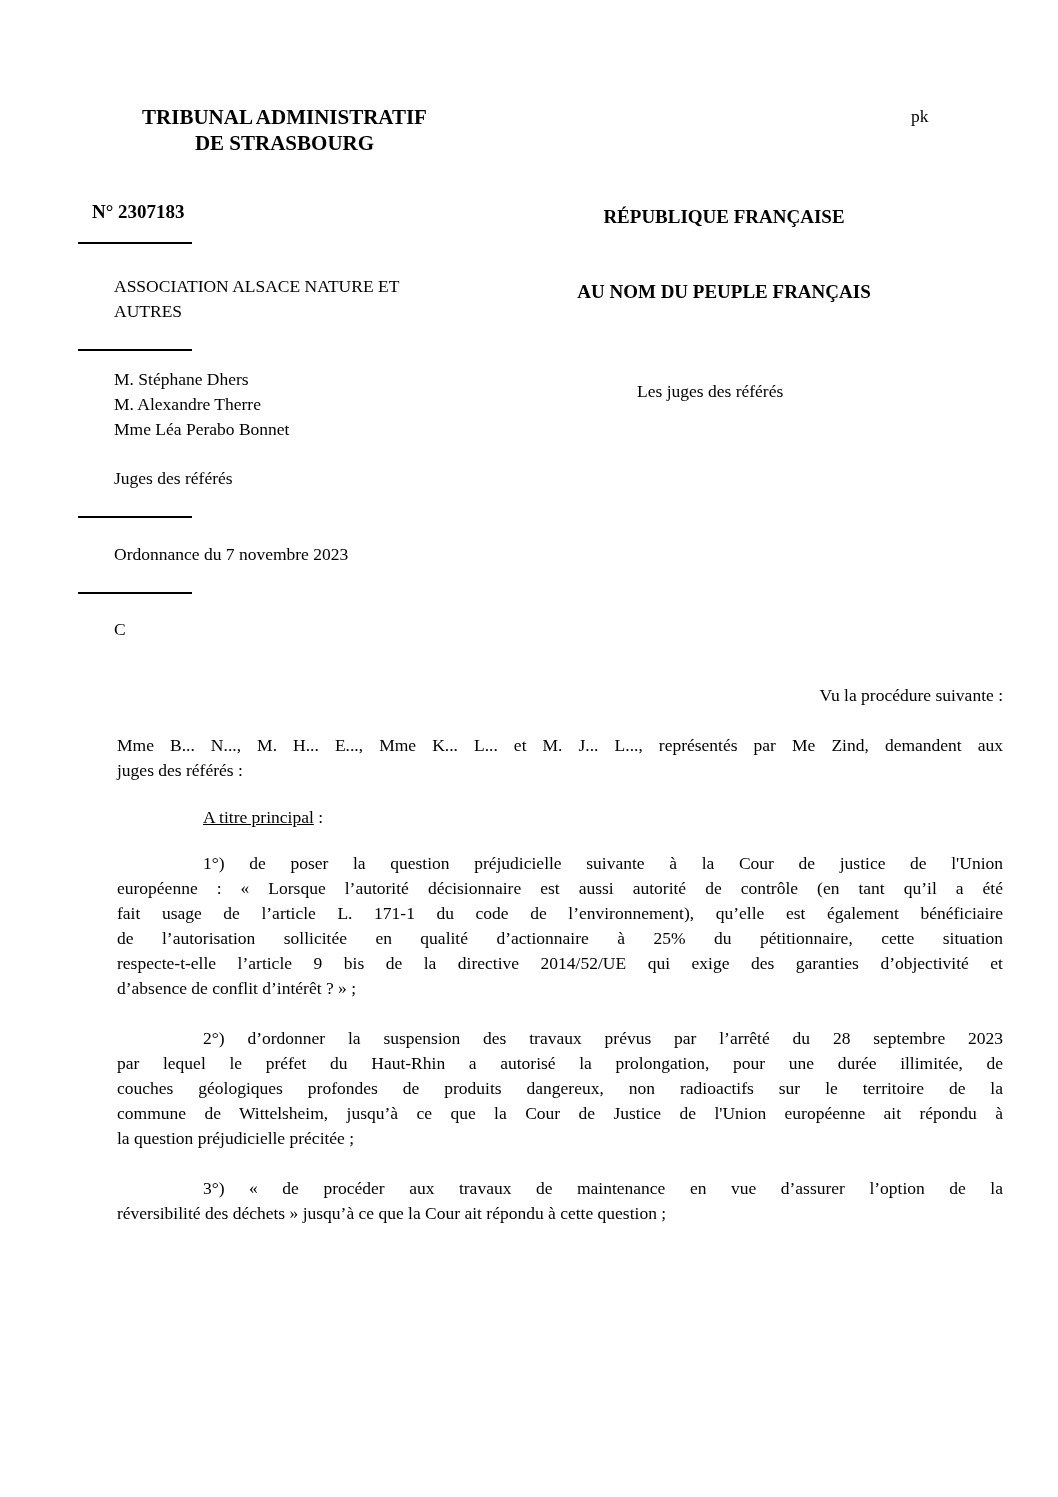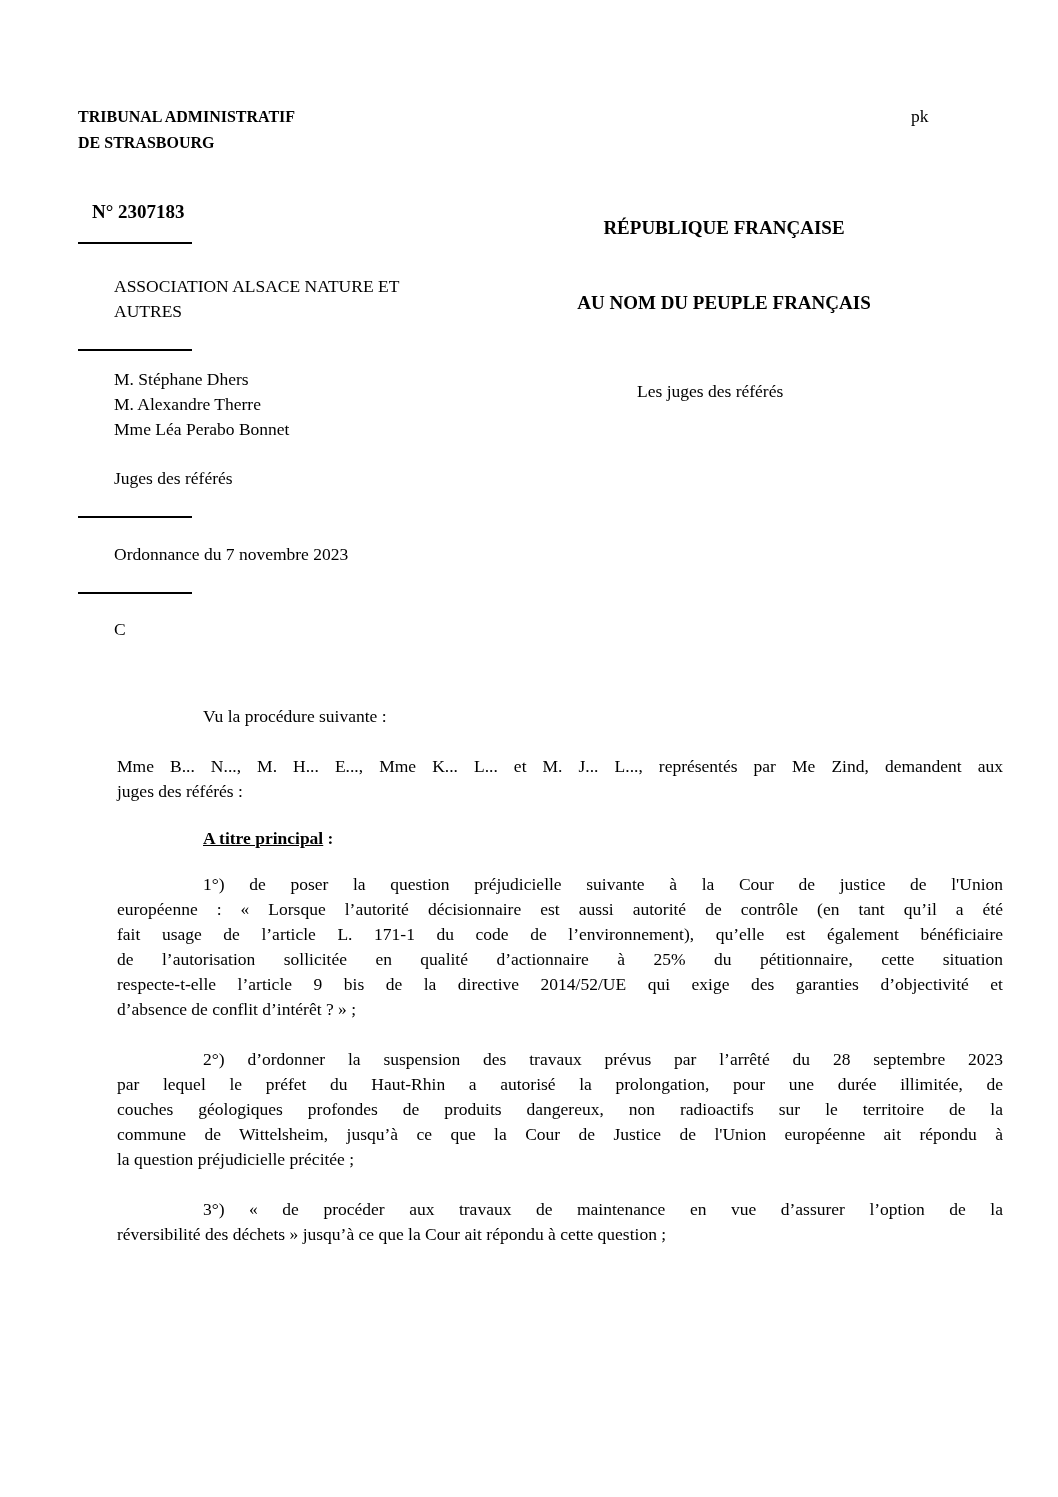--- a/index.html
+++ b/index.html
@@ -14,34 +14,34 @@
     line-height: 25px;
     box-sizing: border-box;
     padding-top: 104px;
     overflow: hidden;
   }
 
   
   .court-title {
     margin-left: 78px;
     width: 413px;
-    text-align: left;
+    text-align: center;
     font-weight: bold;
-    font-size: 16px;
+    font-size: 21px;
     line-height: 26px;
   }
   .clerk { position: absolute; left: 911px; top: 104px; }
 
   
   .label { margin-left: 114px; }
 
   .case-row { position: relative; margin-top: 43px; height: 25px; }
   .case-number { margin-left: 92px; font-weight: bold; font-size: 19px; }
   .right-center {
-    position: absolute; left: 540px; top: 16px; width: 368px;
+    position: absolute; left: 540px; top: 5px; width: 368px;
     text-align: center; font-weight: bold; font-size: 19px;
   }
 
   .rule {
     margin-left: 78px; width: 114px; height: 18px;
     border-bottom: 2px solid #000;
   }
 
   .petitioner-row { position: relative; margin-top: 30px; }
   .rule-2 { margin-top: 7px; }
@@ -49,23 +49,23 @@
   .judges-right { position: absolute; left: 637px; top: 12px; }
   .judges-label { margin-top: 24px; }
   .rule-3 { margin-top: 7px; }
   .order-date { margin-top: 24px; }
   .rule-4 { margin-top: 7px; }
   .code-letter { margin-top: 23px; }
 
   
   .body-col { padding-left: 117px; padding-right: 55px; }
   .para { margin: 0; }
-  .mt-intro { margin-top: 62px; }
+  .mt-intro { margin-top: 41px; text-align: right; }
   .mt-25 { margin-top: 25px; }
-  .mt-22 { margin-top: 22px; font-weight: bold; }
+  .mt-22 { margin-top: 22px; }
   .mt-21 { margin-top: 21px; }
   .pline { line-height: 25px; }
   .jline { text-align: justify; text-align-last: justify; }
   .indent { padding-left: 86px; }
   .underline { text-decoration: underline; }
   sup { font-size: 0.58em; line-height: 0; vertical-align: super; }
 </style>
 </head>
 <body>
 

